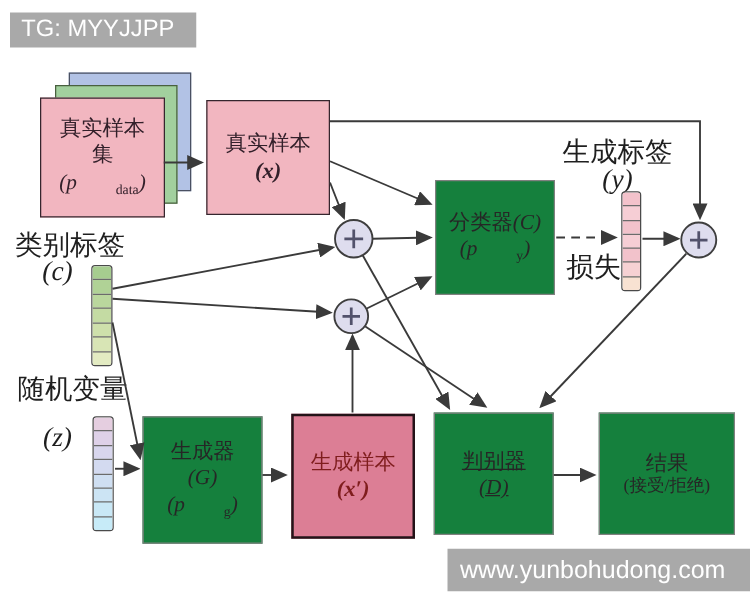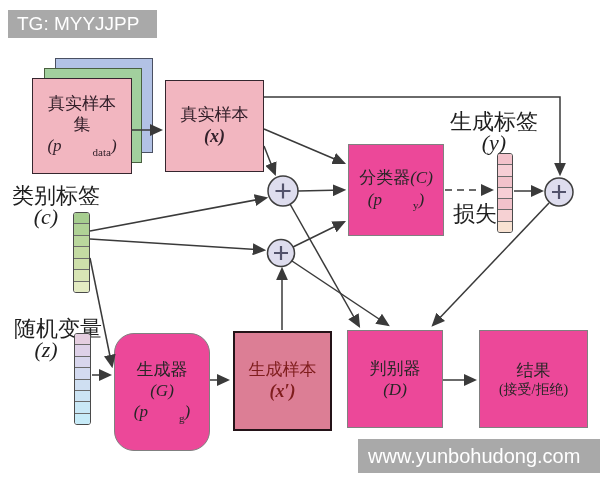--- a/index.html
+++ b/index.html
@@ -15,36 +15,36 @@
   #wm-bottom{left:358px;top:439px;width:242px;height:34px;font-size:20px;padding-left:10px;}
   
   .box{position:absolute;box-sizing:border-box;display:flex;flex-direction:column;
        align-items:center;justify-content:center;text-align:center;line-height:1.25;}
   .backbox{border:1.6px solid #4a5062;}
   #set-back{left:55px;top:58px;width:98px;height:95px;}
   #set-mid{left:44px;top:68px;width:98px;height:95px;border-color:#49603f;}
   #set-front{left:32px;top:78px;width:100px;height:96px;}
   .pinkbox{border:1.6px solid #35262e;color:#33202a;font-size:17px;}
   #real-sample{left:165px;top:80px;width:99px;height:92px;}
-  .graybox{border:1.4px solid #808080;background:#ec4899;font-size:17px;color:#262626;}
+  .graybox{border:1.4px solid #808080;background:#15803d;font-size:17px;color:#262626;}
   #classifier{left:348px;top:144px;width:96px;height:92px;}
-  #generator{left:114px;top:333px;width:96px;height:118px;border-radius:20px;}
+  #generator{left:114px;top:333px;width:96px;height:102px;}
   #gen-sample{left:233px;top:331px;width:99px;height:100px;border:2px solid #241318;color:#7f1d1d;font-size:17px;}
-  #discriminator{left:347px;top:330px;width:96px;height:98px;}
+  #discriminator{left:347px;top:330px;width:96px;height:98px;text-decoration:underline;}
   #result{left:479px;top:330px;width:109px;height:98px;}
   #result .small{font-size:14px;}
   .var{font-style:italic;font-weight:bold;font-size:18px;}
   .dist{font-style:italic;font-size:17px;}
   .dist sub{font-size:11px;font-style:normal;margin-left:31px;}
   
   .lbl{position:absolute;text-align:center;font-size:22px;}
   #class-label{left:10px;top:181px;width:92px;font-family:Liberation Serif, serif;}
   #class-var{left:10px;top:204px;width:72px;}
   #latent-l1{left:10px;top:290px;width:88px;}
-  #latent-l2{left:8px;top:314px;width:100px;}
+  #latent-l2{left:8px;top:296px;width:100px;}
   #latent-var{left:18px;top:337px;width:56px;}
   #gen-label{left:448px;top:107px;width:92px;}
   #gen-label-var{left:468px;top:130px;width:52px;}
   #loss{left:451px;top:199px;width:48px;text-align:center;}
   
   .stack{position:absolute;display:flex;flex-direction:column;box-sizing:border-box;
          border:1.5px solid #4a4a4a;border-radius:3px;overflow:hidden;}
   .stack .cell{flex:1;}
   .stack .cell + .cell{border-top:1px solid #6b6b6b;}
   #c-stack{left:73px;top:212px;width:17px;height:81px;}

